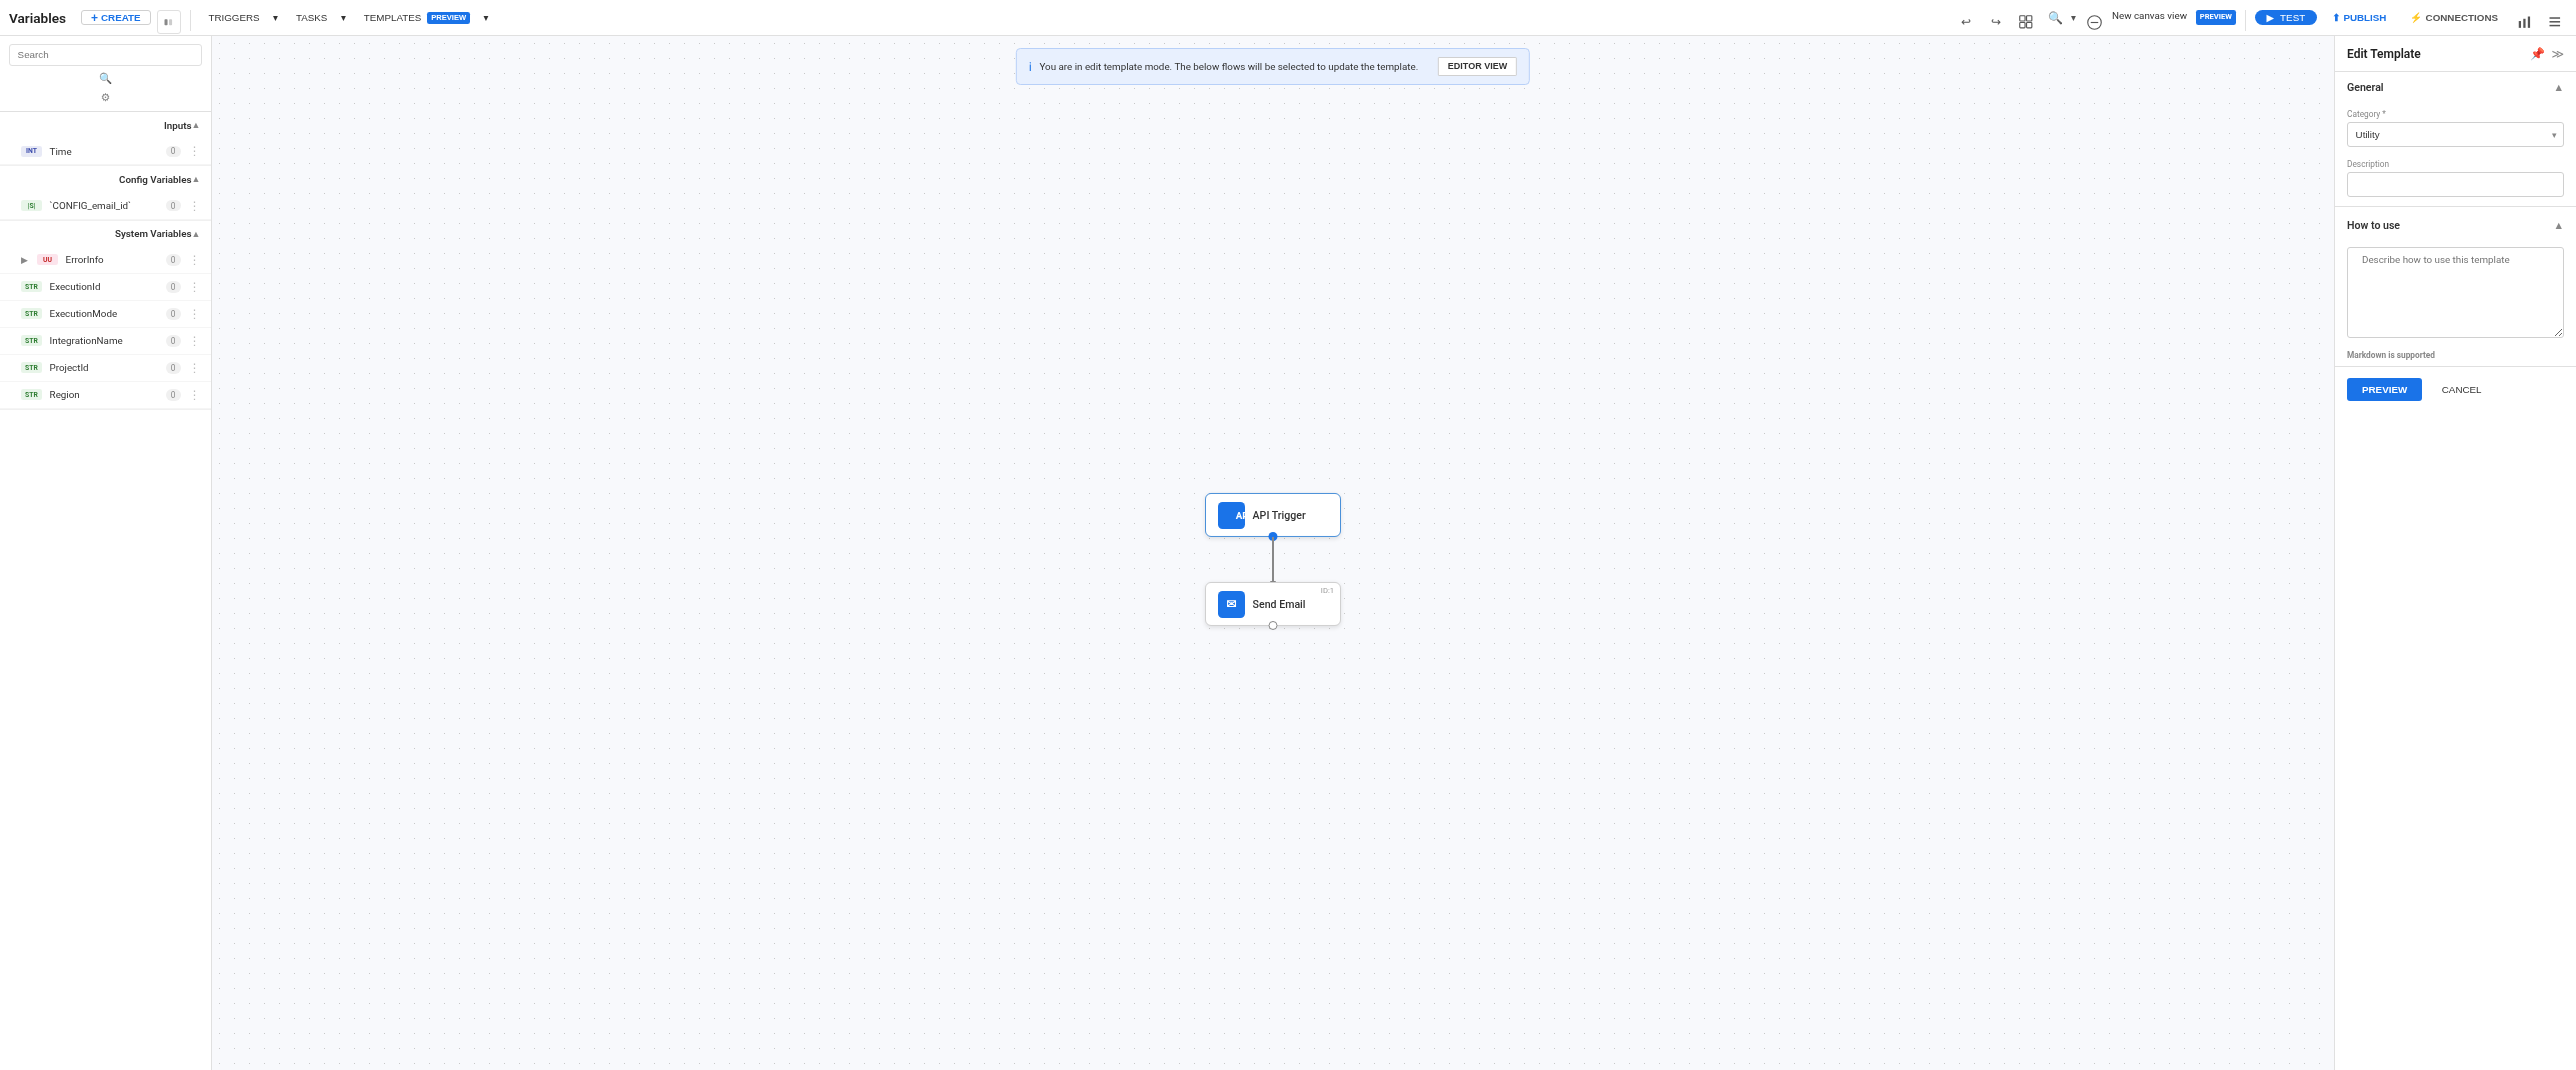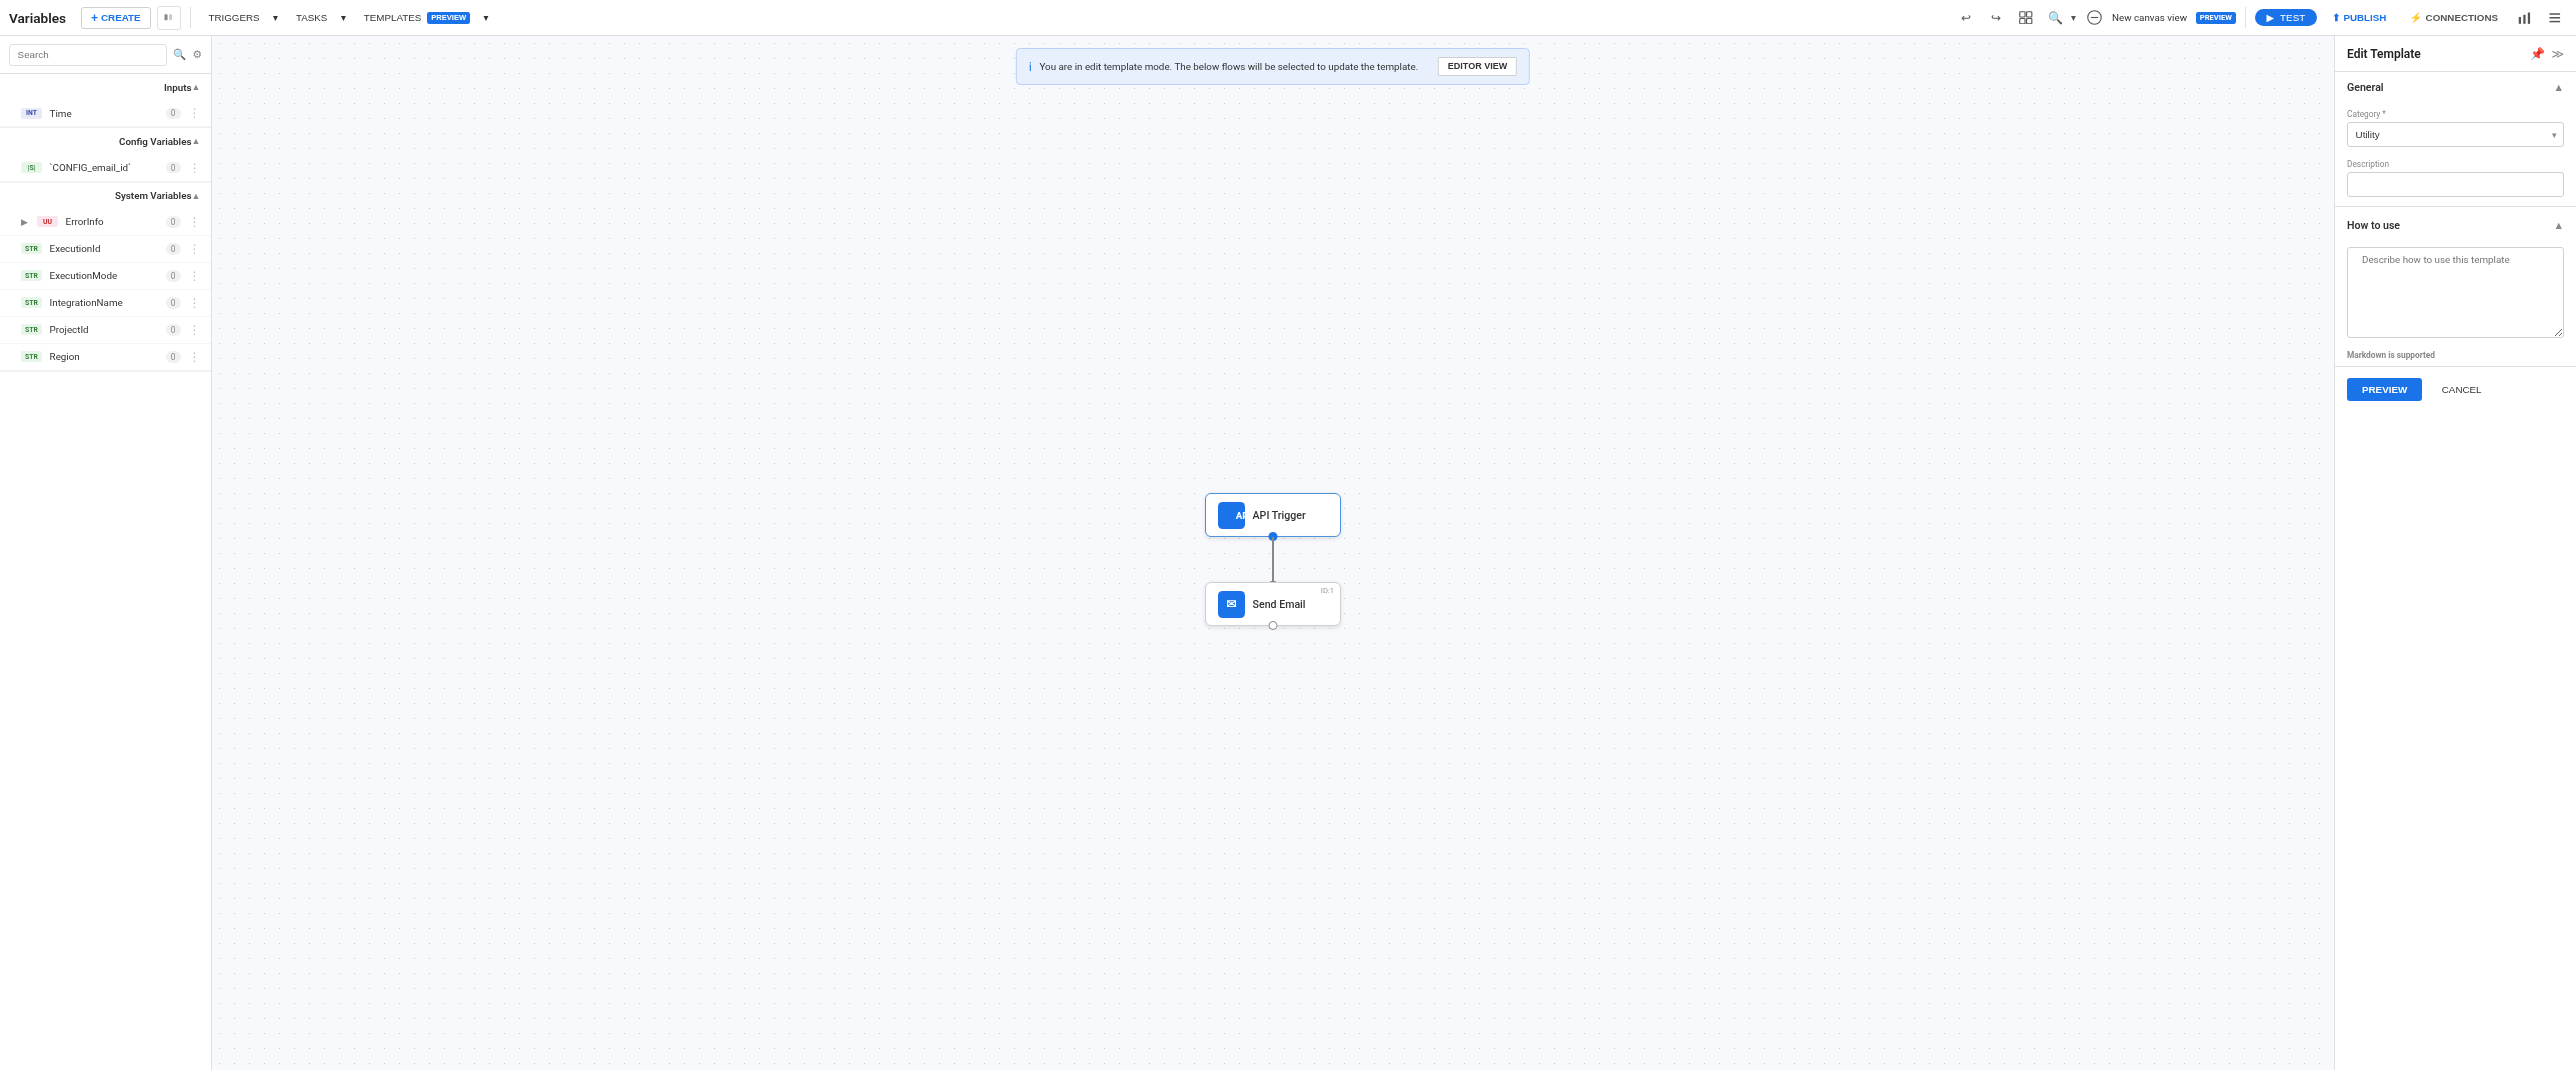--- a/index.html
+++ b/index.html
@@ -1,22 +1,22 @@
 <!DOCTYPE html>
 <html style="font-size:12px"><head>
   <meta charset="utf-8">
   <style>
     * { box-sizing: border-box; margin: 0; padding: 0; }
     body { font-family: -apple-system, BlinkMacSystemFont, 'Segoe UI', Roboto, sans-serif; background: #f5f5f5; overflow: hidden; }
 
     
     .top-nav {
-      display: flex; align-items: center; height: 36px;
+      display: flex; height: 36px;
       background: #fff; border-bottom: 0.8px solid #e0e0e0;
-      padding: 0 9px; gap: 6px;
+      padding: 10px 9px; gap: 6px;
     }
     .nav-title { font-size: 13.6px; font-weight: 600; color: #222; margin-right: 9px; }
     .nav-btn {
       display: flex; align-items: center; gap: 3px;
       padding: 3px 9px; border-radius: 3px; cursor: pointer;
       font-size: 9.8px; font-weight: 500; border: none;
       background: transparent; color: #333;
     }
     .nav-btn.create {
       background: #fff; border: 0.8px solid #d0d0d0; color: #1a73e8;
@@ -47,21 +47,21 @@
     
     .main { display: flex; height: calc(100vh - 36px); }
 
     
     .left-sidebar {
       width: 212px; background: #fff; border-right: 0.8px solid #e0e0e0;
       display: flex; flex-direction: column; flex-shrink: 0;
     }
     .sidebar-search {
       padding: 7.6px 9px; border-bottom: 0.8px solid #e0e0e0;
-      display: flex; align-items: center; gap: 6px;
+      display: flex; align-items: center; gap: 6px; flex-direction: column;
     }
     .sidebar-search input {
       flex: 1; border: 0.8px solid #e0e0e0; border-radius: 3px;
       padding: 4.5px 7.6px; font-size: 9.8px; outline: none;
     }
     .sidebar-search .search-icon { color: #888; font-size: 10.6px; }
     .sidebar-search .filter-icon { color: #888; font-size: 10.6px; cursor: pointer; }
     .sidebar-section { border-bottom: 0.8px solid #f0f0f0; }
     .sidebar-section-header {
       display: flex; align-items: center; justify-content: flex-end;

